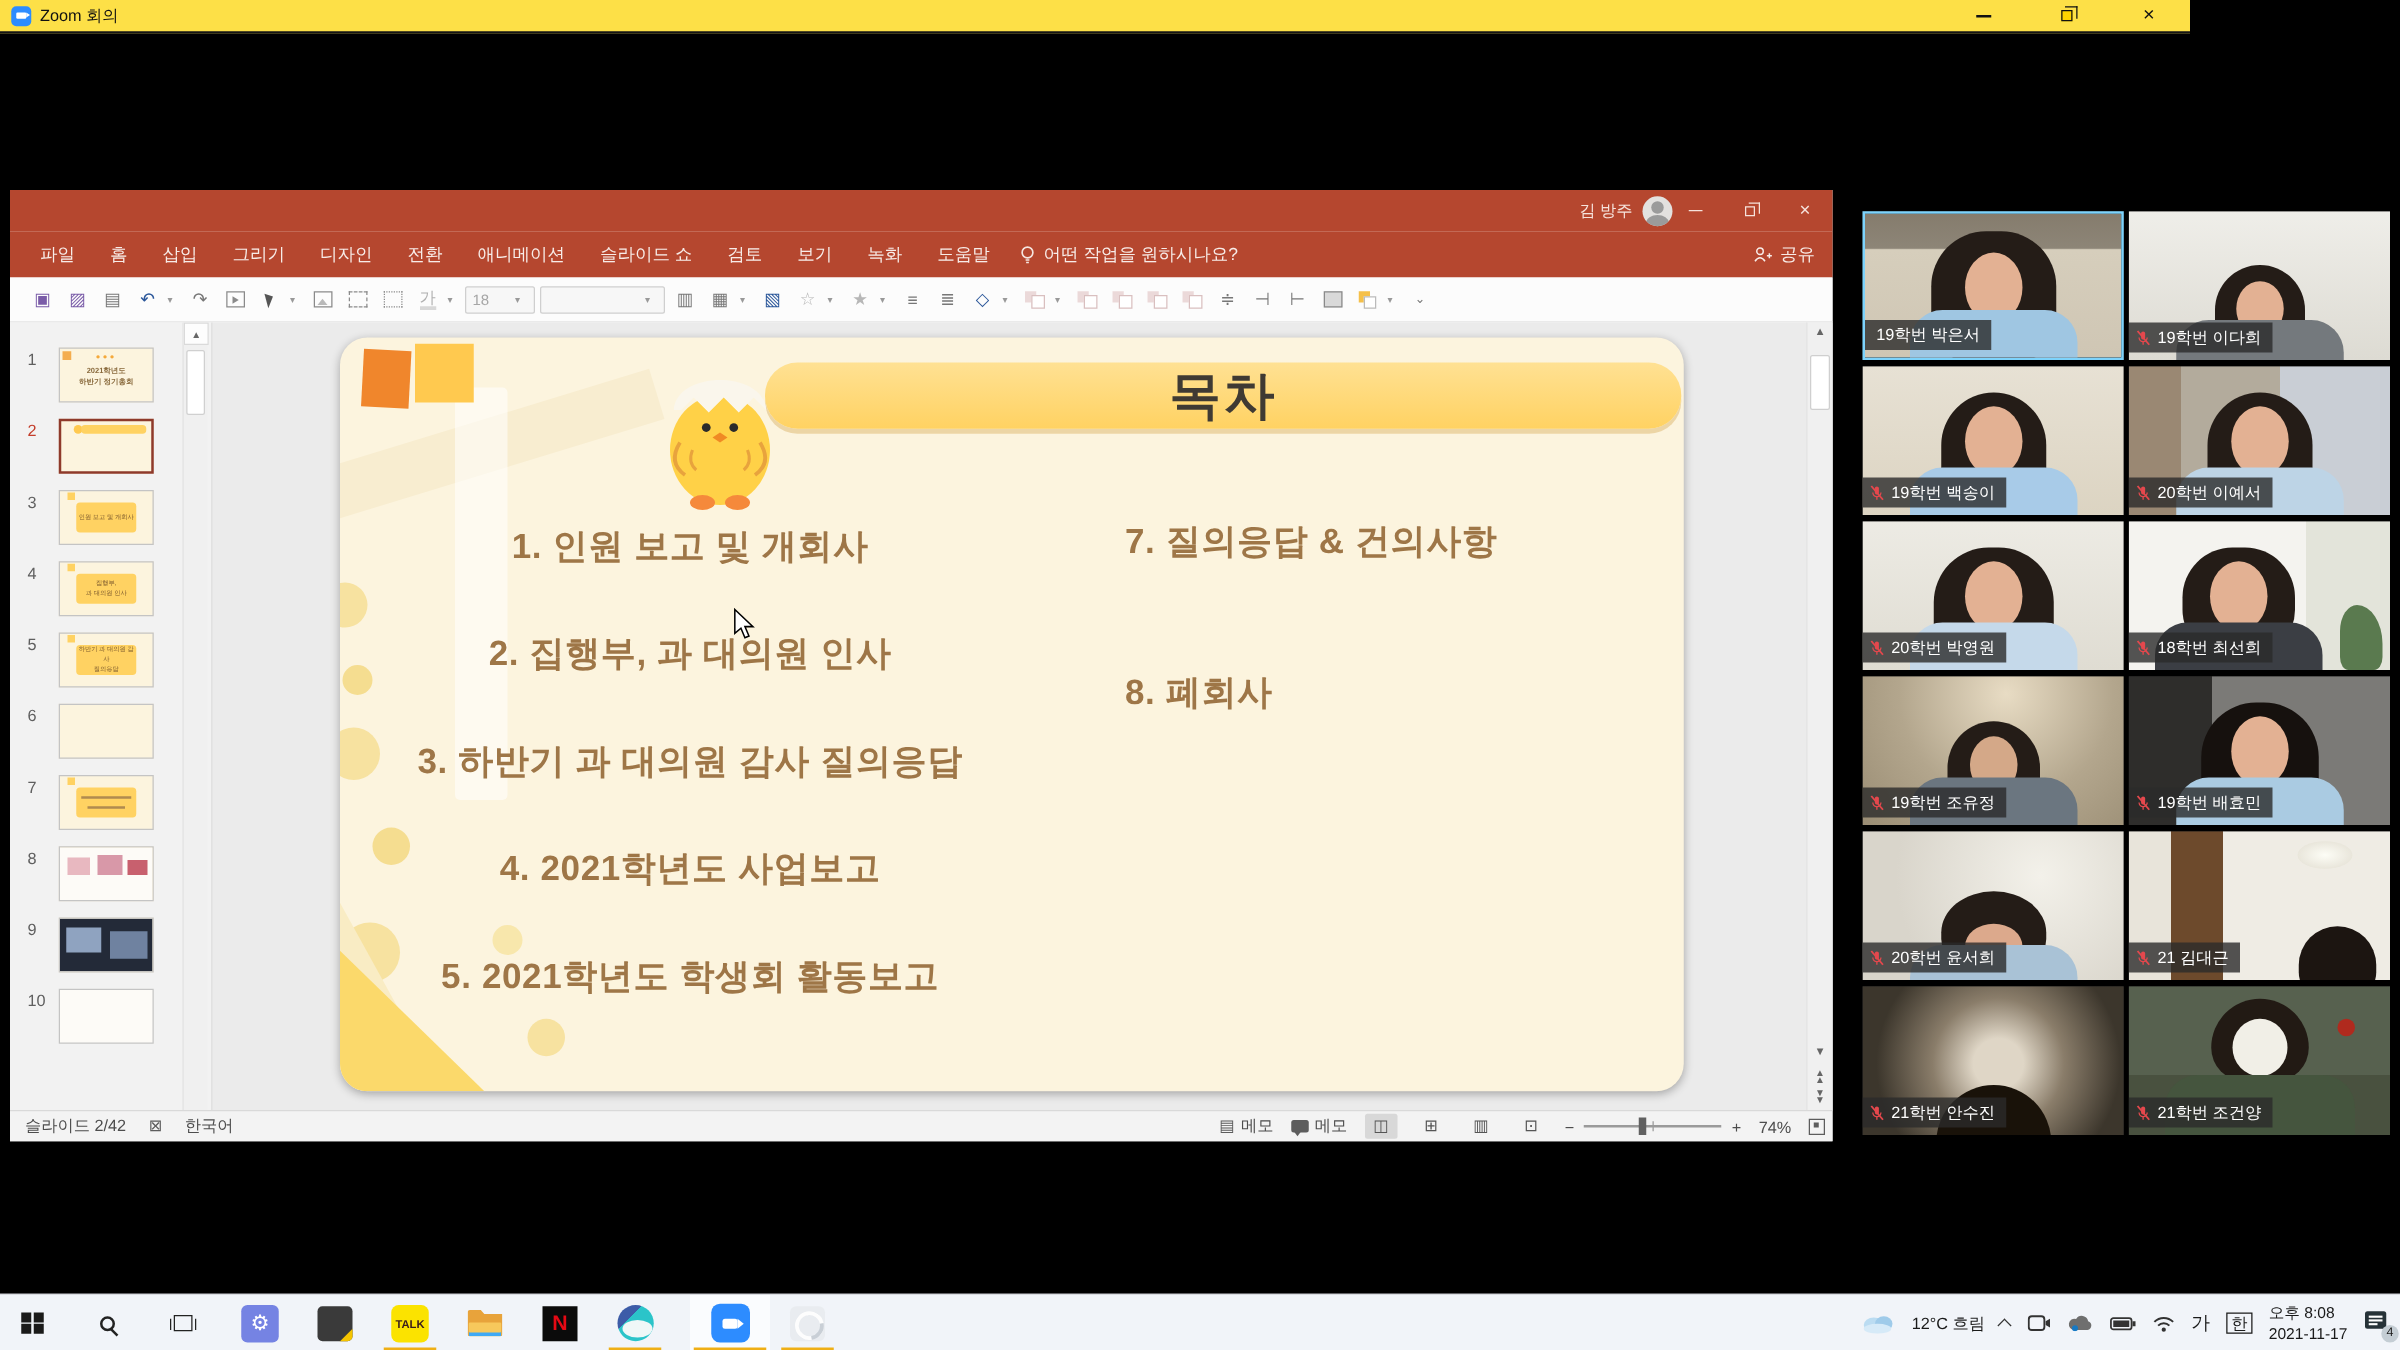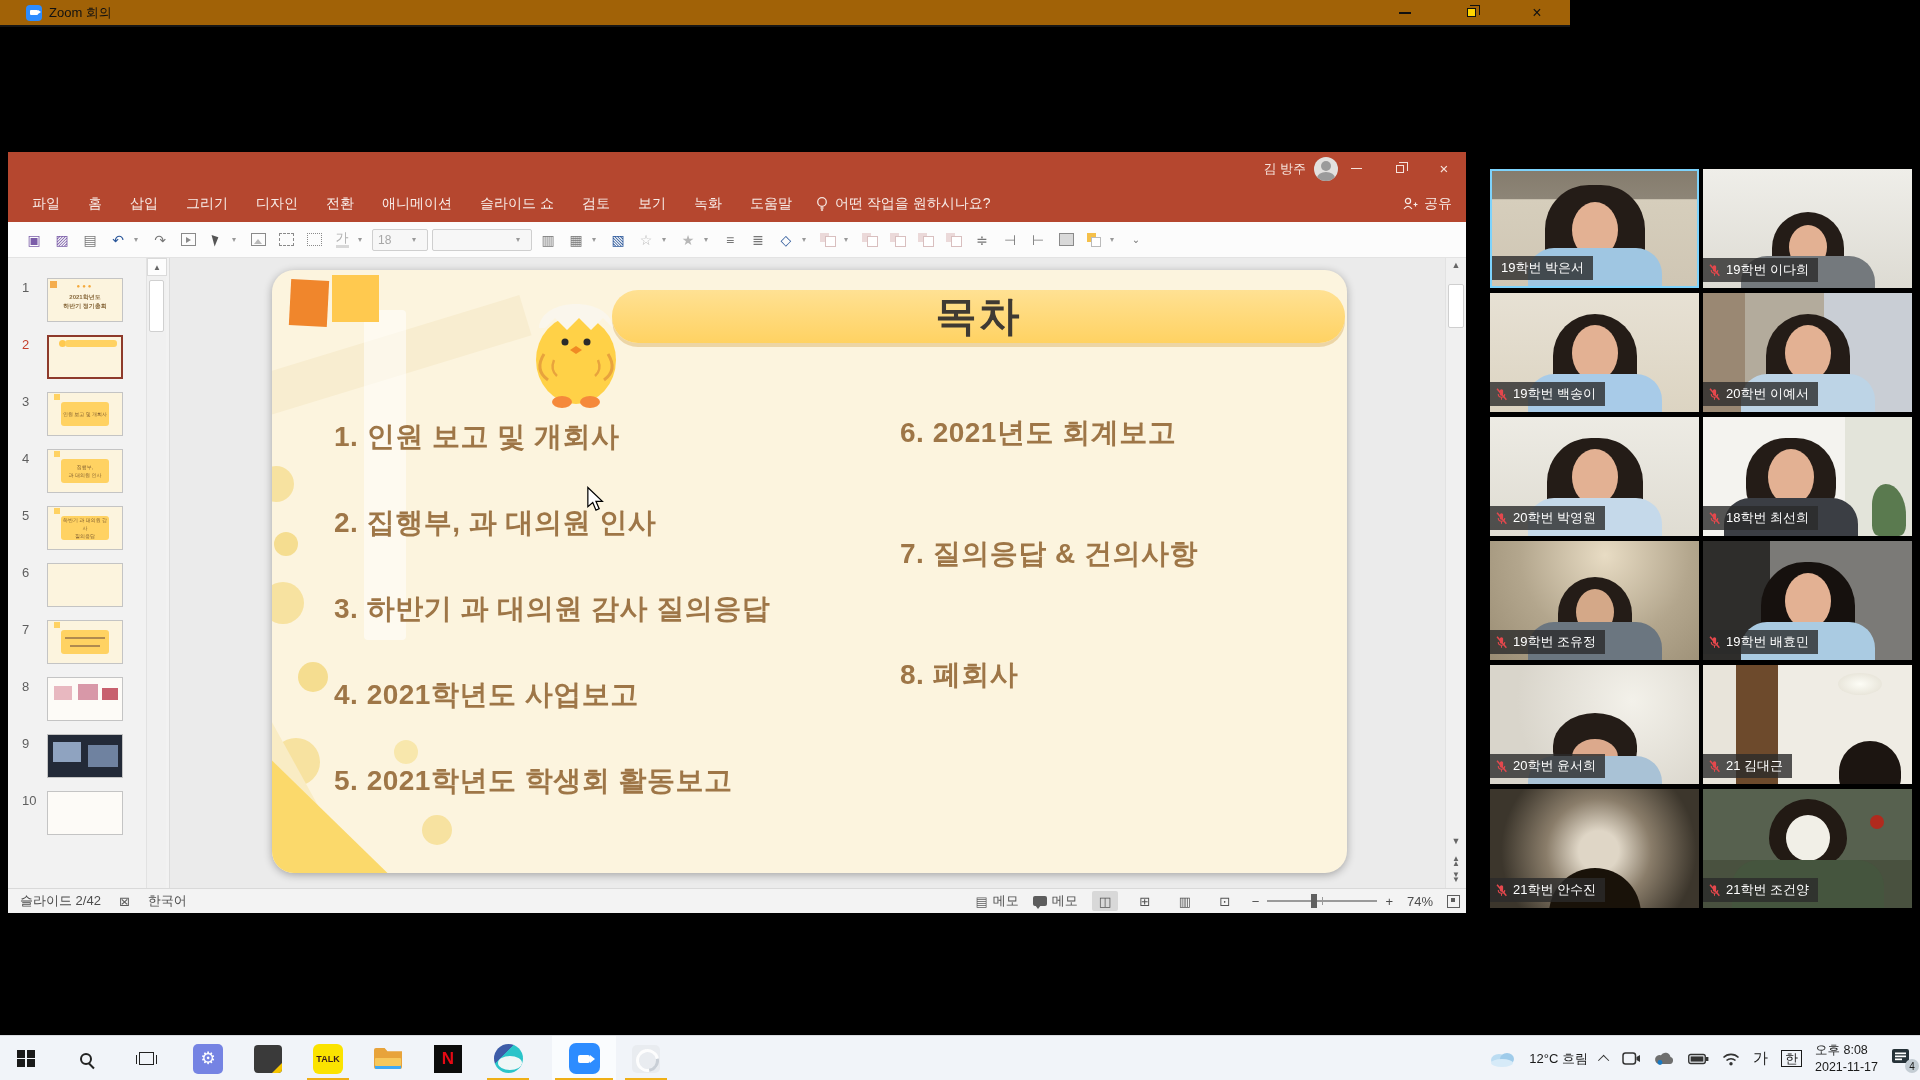--- a/index.html
+++ b/index.html
@@ -1,21 +1,21 @@
 <!DOCTYPE html>
 <html><head>
 <meta charset="utf-8">
 <style>
   html,body{margin:0;padding:0;background:#000;}
   *{box-sizing:border-box;font-family:"Liberation Sans","DejaVu Sans",sans-serif;}
   #screen{position:relative;width:1920px;height:1080px;background:#000;overflow:hidden;}
 
   
-  .zoom-titlebar{position:absolute;left:0;top:0;width:1570px;height:27px;background:#a16207;
-    display:flex;align-items:center;padding-left:26px;border-bottom:2px solid #151515;}
+  .zoom-titlebar{position:absolute;left:0;top:0;width:1752px;height:27px;background:#fde047;
+    display:flex;align-items:center;padding-left:9px;border-bottom:2px solid #151515;}
   .zoom-app-icon{width:16px;height:16px;border-radius:4px;background:#2D8CFF;display:flex;align-items:center;justify-content:center;margin-right:7px;}
   .zcam{width:8px;height:5px;background:#fff;border-radius:1px;position:relative;}
   .zcam::after{content:'';position:absolute;right:-3px;top:0;border-left:3px solid #fff;border-top:2.5px solid transparent;border-bottom:2.5px solid transparent;}
   .zoom-title-text{font-size:13px;color:#111;}
   .ztb-controls{position:absolute;right:0;top:0;height:25px;display:flex;}
   .ztb-btn{width:66px;height:25px;display:flex;align-items:center;justify-content:center;color:#111;}
   .glyph-min{width:12px;border-top:2px solid #111;}
   .glyph-restore{width:9px;height:9px;border:1.5px solid #111;position:relative;background:#FFD400;}
   .glyph-restore::before{content:'';position:absolute;left:2px;top:-4px;width:9px;height:9px;border:1.5px solid #111;border-bottom:none;border-left:none;}
   .glyph-x{font-size:16px;line-height:16px;color:#111;}
@@ -103,21 +103,21 @@
   .d-tri{position:absolute;left:0;bottom:0;width:210px;height:250px;background:#FBD96B;clip-path:polygon(0 100%,0 55%,55% 100%);}
 
   .banner{position:absolute;left:340px;top:20px;width:733px;height:53px;border-radius:26px;
     background:linear-gradient(180deg,#FFE193,#FFD262);box-shadow:0 4px 0 rgba(205,155,60,.35);
     display:flex;align-items:center;justify-content:center;}
   .banner-title{font-size:41px;font-weight:800;color:#3F3A33;letter-spacing:2px;}
   .chick{position:absolute;left:248px;top:6px;}
 
   .toc-col{position:absolute;font-size:28px;font-weight:bold;color:#9E7647;letter-spacing:.5px;}
   .toc-left{left:62px;top:148px;}
-  .toc-left .toc-item{margin-bottom:54px;height:32px;}
+  .toc-left .toc-item{margin-bottom:54px;height:32px;text-align:center;}
   .toc-right{left:628px;top:144px;}
   .toc-right .toc-item{margin-bottom:89px;height:32px;}
 
   .v-scrollbar{position:absolute;right:0;top:0;width:21px;height:100%;background:#F0F0F0;border-left:1px solid #E2E2E2;}
   .vs-up{position:absolute;top:2px;left:0;width:20px;text-align:center;font-size:9px;color:#666;}
   .vs-thumb{position:absolute;left:2px;top:26px;width:16px;height:44px;background:#FFF;border:1px solid #CFCFCF;border-radius:2px;}
   .vs-down{position:absolute;top:578px;left:0;width:20px;text-align:center;font-size:9px;color:#666;}
   .vs-dbl{position:absolute;left:0;width:20px;text-align:center;font-size:8px;color:#666;line-height:5px;}
 
   .ppt-statusbar{position:absolute;left:0;top:736px;width:100%;height:25px;background:#F3F3F3;border-top:1px solid #D9D9D9;
@@ -512,21 +512,20 @@
           </svg>
 
           <div class="toc-col toc-left">
               <div class="toc-item">1. 인원 보고 및 개회사</div>
               <div class="toc-item">2. 집행부, 과 대의원 인사</div>
               <div class="toc-item">3. 하반기 과 대의원 감사 질의응답</div>
               <div class="toc-item">4. 2021학년도 사업보고</div>
               <div class="toc-item">5. 2021학년도 학생회 활동보고</div>
             </div>
           <div class="toc-col toc-right">
-              <div class="toc-item">6. 2021년도 회계보고</div>
               <div class="toc-item">7. 질의응답 &amp; 건의사항</div>
               <div class="toc-item">8. 폐회사</div>
             </div>
         </div>
       </div>
 
       <div class="v-scrollbar">
         <span class="vs-up">▲</span>
         <span class="vs-thumb"></span>
         <span class="vs-down">▼</span>

